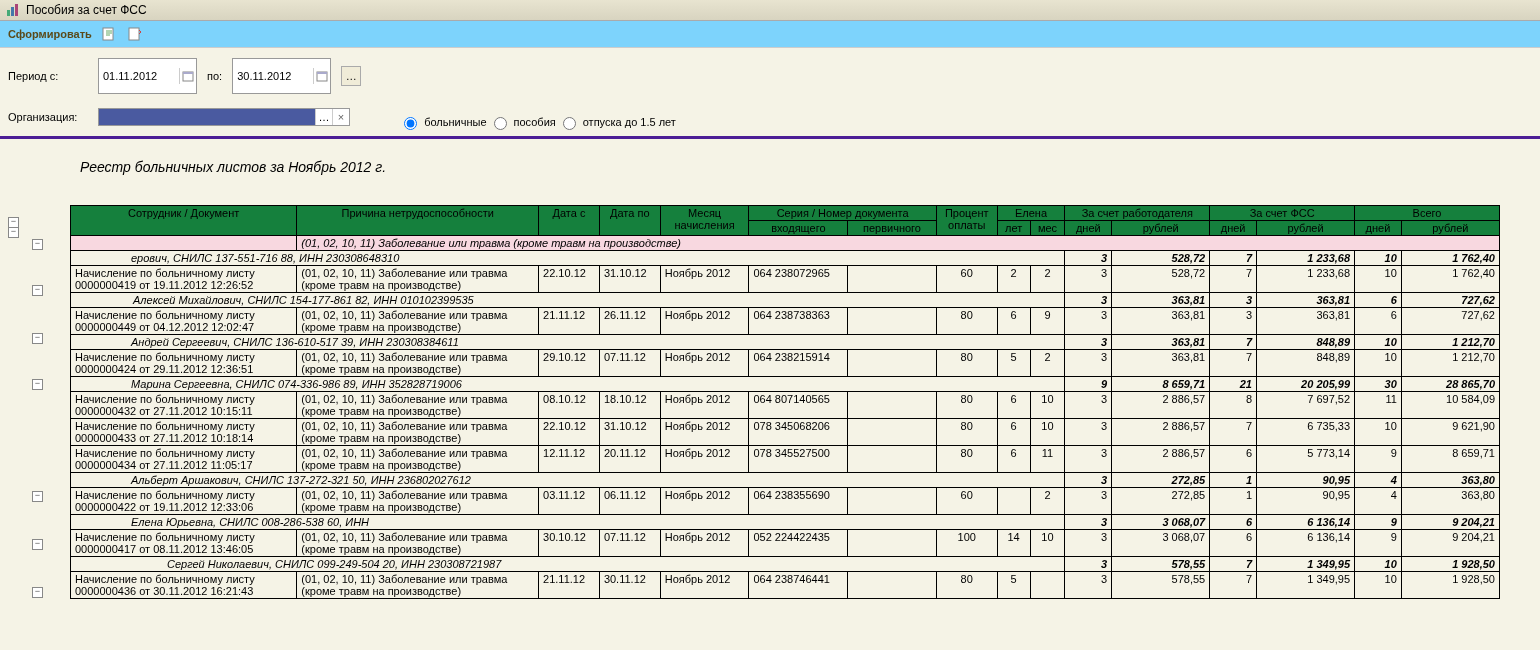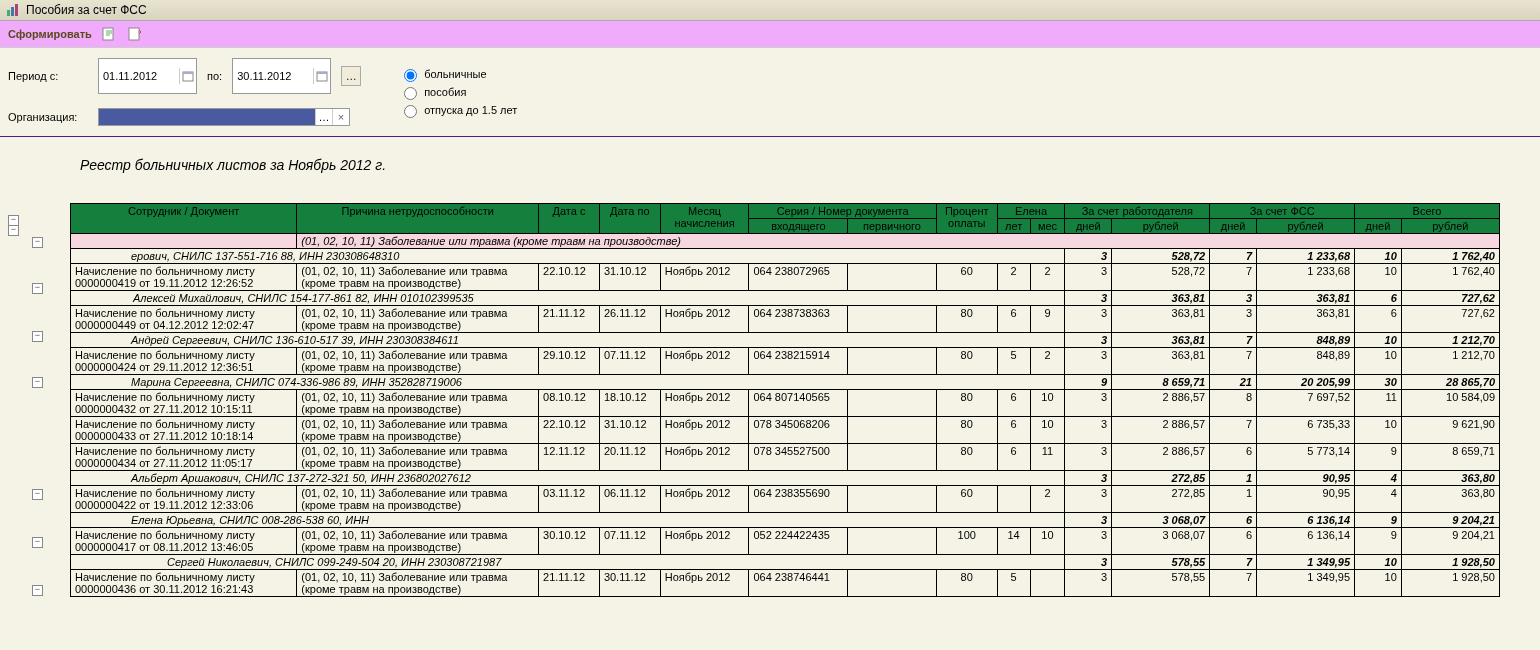--- a/index.html
+++ b/index.html
@@ -1,31 +1,31 @@
 <!DOCTYPE html>
 <html><head>
 <meta charset="utf-8">
 <style>
 html,body{margin:0;padding:0;font-family:Arial,sans-serif;font-size:11px;background:#f5f3e6;color:#000}
 .titlebar{background:linear-gradient(#e8e4d0,#d8d4c0);border-bottom:1px solid #aaa;padding:3px 6px;font-size:12px;display:flex;align-items:center;gap:6px}
 .titlebar .ticon{width:14px;height:14px;display:inline-flex;align-items:center;justify-content:center}
-.toolbar{background:#f0abfc;padding:4px 8px;border-bottom:1px solid #ccc;display:flex;align-items:center;gap:8px}
+.toolbar{background:#7dd3fc;padding:4px 8px;border-bottom:1px solid #ccc;display:flex;align-items:center;gap:8px}
 .toolbar .lbl{font-weight:bold;color:#5a4a1a}
 .paramrow{display:flex;align-items:center;gap:10px;padding:4px 8px}
 .param-label{width:80px}
 .datebox{display:inline-flex;align-items:center;border:1px solid #999;background:#fff}
 .datebox input{border:none;width:72px;padding:11px 4px;font-size:11px}
 .cal-btn{width:16px;height:16px;display:inline-flex;align-items:center;justify-content:center;border-left:1px solid #ccc;cursor:pointer}
 .orgbox{display:inline-flex;align-items:center;border:1px solid #999;background:#fff;width:250px}
 .orgbox .orgval{flex:1;background:#4a5aa0;height:16px}
 .orgbox .dots{width:16px;height:16px;display:inline-flex;align-items:center;justify-content:center;border-left:1px solid #ccc;cursor:pointer}
 .orgbox .x{width:16px;height:16px;display:inline-flex;align-items:center;justify-content:center;border-left:1px solid #ccc;cursor:pointer;color:#666}
-.radios{display:flex;flex-direction:column;gap:2px;margin-left:30px}
+.radios{display:flex;gap:2px;margin-left:30px}
 .radios label{display:flex;align-items:center;gap:4px;cursor:pointer;font-size:11px}
-.params{display:flex;align-items:center;padding:6px 0;border-bottom:1px solid #4c1d95}
+.params{display:flex;align-items:flex-end;padding:6px 0;border-bottom:3px solid #4c1d95}
 .params-left{display:flex;flex-direction:column;gap:6px}
 .report-area{padding:10px 10px 10px 30px;overflow:auto;position:relative}
 .report-title{font-style:italic;font-size:14px;margin:10px 0 30px 50px}
 .tree-gutter{position:absolute;left:8px;top:60px;bottom:0;width:50px}
 .tree-node{position:absolute;width:9px;height:9px;border:1px solid #888;background:#fff;font-size:9px;line-height:7px;text-align:center;cursor:pointer;color:#555}
 table.rep{border-collapse:collapse;margin-left:40px;width:1430px}
 table.rep th,table.rep td{border:1px solid #000;padding:1px 4px;font-size:11px;vertical-align:top}
 table.rep th{background:#15803d;font-weight:normal;}
 .num{text-align:right}
 .ctr{text-align:center}

